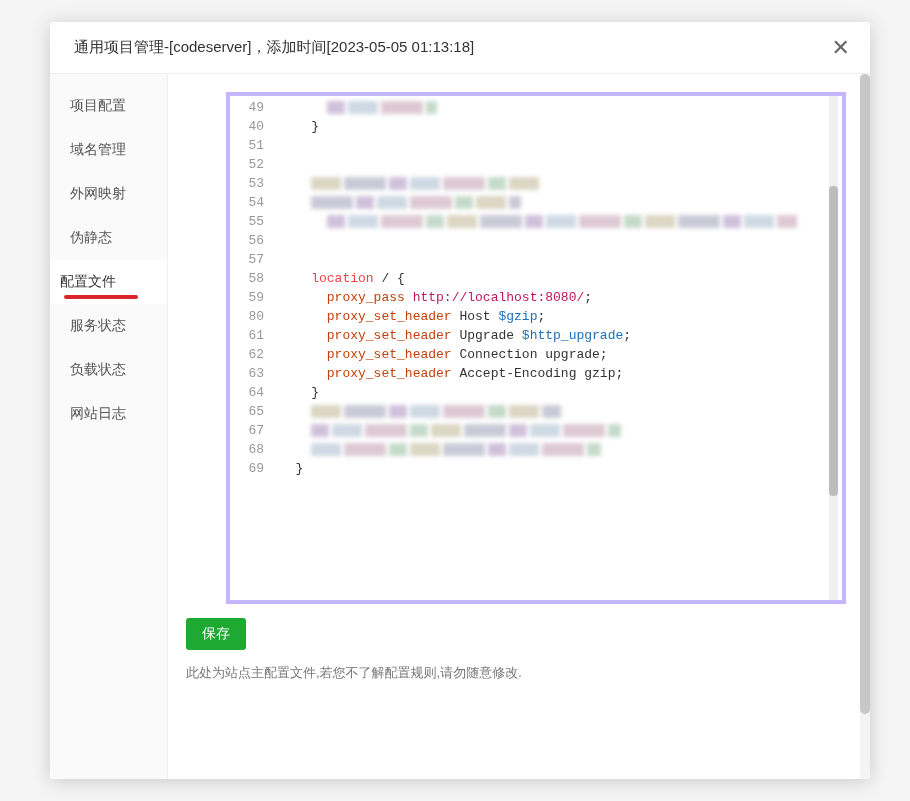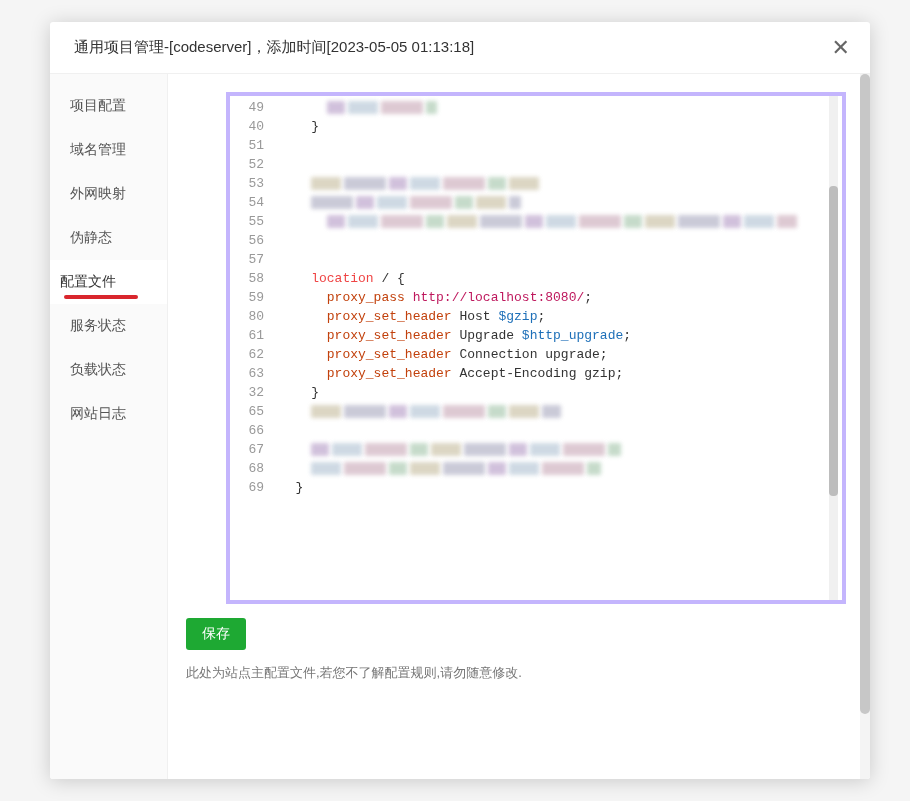--- a/index.html
+++ b/index.html
@@ -205,23 +205,22 @@
             <div class="line"><div class="gutter">54</div><div class="code">    <span class="blur-block" style="width: 42px; background: rgb(193, 193, 209); margin-right: 3px;"></span><span class="blur-block" style="width: 18px; background: rgb(201, 182, 214); margin-right: 3px;"></span><span class="blur-block" style="width: 30px; background: rgb(198, 211, 223); margin-right: 3px;"></span><span class="blur-block" style="width: 42px; background: rgb(216, 192, 203); margin-right: 3px;"></span><span class="blur-block" style="width: 18px; background: rgb(188, 213, 193); margin-right: 3px;"></span><span class="blur-block" style="width: 30px; background: rgb(214, 207, 185); margin-right: 3px;"></span><span class="blur-block" style="width: 12px; background: rgb(193, 193, 209); margin-right: 3px;"></span></div></div>
             <div class="line"><div class="gutter">55</div><div class="code">      <span class="blur-block" style="width: 18px; background: rgb(201, 182, 214); margin-right: 3px;"></span><span class="blur-block" style="width: 30px; background: rgb(198, 211, 223); margin-right: 3px;"></span><span class="blur-block" style="width: 42px; background: rgb(216, 192, 203); margin-right: 3px;"></span><span class="blur-block" style="width: 18px; background: rgb(188, 213, 193); margin-right: 3px;"></span><span class="blur-block" style="width: 30px; background: rgb(214, 207, 185); margin-right: 3px;"></span><span class="blur-block" style="width: 42px; background: rgb(193, 193, 209); margin-right: 3px;"></span><span class="blur-block" style="width: 18px; background: rgb(201, 182, 214); margin-right: 3px;"></span><span class="blur-block" style="width: 30px; background: rgb(198, 211, 223); margin-right: 3px;"></span><span class="blur-block" style="width: 42px; background: rgb(216, 192, 203); margin-right: 3px;"></span><span class="blur-block" style="width: 18px; background: rgb(188, 213, 193); margin-right: 3px;"></span><span class="blur-block" style="width: 30px; background: rgb(214, 207, 185); margin-right: 3px;"></span><span class="blur-block" style="width: 42px; background: rgb(193, 193, 209); margin-right: 3px;"></span><span class="blur-block" style="width: 18px; background: rgb(201, 182, 214); margin-right: 3px;"></span><span class="blur-block" style="width: 30px; background: rgb(198, 211, 223); margin-right: 3px;"></span><span class="blur-block" style="width: 20px; background: rgb(216, 192, 203); margin-right: 3px;"></span></div></div>
             <div class="line"><div class="gutter">56</div><div class="code"></div></div>
             <div class="line"><div class="gutter">57</div><div class="code"></div></div>
             <div class="line"><div class="gutter">58</div><div class="code">    <span class="tok-key">location</span><span> / {</span></div></div>
             <div class="line"><div class="gutter">59</div><div class="code">      <span class="tok-ident">proxy_pass</span><span> </span><span class="tok-url">http://localhost:8080/</span><span>;</span></div></div>
             <div class="line"><div class="gutter">80</div><div class="code">      <span class="tok-ident">proxy_set_header</span><span> Host </span><span class="tok-var">$gzip</span><span>;</span></div></div>
             <div class="line"><div class="gutter">61</div><div class="code">      <span class="tok-ident">proxy_set_header</span><span> Upgrade </span><span class="tok-var">$http_upgrade</span><span>;</span></div></div>
             <div class="line"><div class="gutter">62</div><div class="code">      <span class="tok-ident">proxy_set_header</span><span> Connection upgrade;</span></div></div>
             <div class="line"><div class="gutter">63</div><div class="code">      <span class="tok-ident">proxy_set_header</span><span> Accept-Encoding gzip;</span></div></div>
-            <div class="line"><div class="gutter">32</div><div class="code">    }</div></div>
+            <div class="line"><div class="gutter">64</div><div class="code">    }</div></div>
             <div class="line"><div class="gutter">65</div><div class="code">    <span class="blur-block" style="width: 30px; background: rgb(214, 207, 185); margin-right: 3px;"></span><span class="blur-block" style="width: 42px; background: rgb(193, 193, 209); margin-right: 3px;"></span><span class="blur-block" style="width: 18px; background: rgb(201, 182, 214); margin-right: 3px;"></span><span class="blur-block" style="width: 30px; background: rgb(198, 211, 223); margin-right: 3px;"></span><span class="blur-block" style="width: 42px; background: rgb(216, 192, 203); margin-right: 3px;"></span><span class="blur-block" style="width: 18px; background: rgb(188, 213, 193); margin-right: 3px;"></span><span class="blur-block" style="width: 30px; background: rgb(214, 207, 185); margin-right: 3px;"></span><span class="blur-block" style="width: 19px; background: rgb(193, 193, 209); margin-right: 3px;"></span></div></div>
-            <div class="line"><div class="gutter">66</div><div class="code"></div></div>
             <div class="line"><div class="gutter">67</div><div class="code">    <span class="blur-block" style="width: 18px; background: rgb(201, 182, 214); margin-right: 3px;"></span><span class="blur-block" style="width: 30px; background: rgb(198, 211, 223); margin-right: 3px;"></span><span class="blur-block" style="width: 42px; background: rgb(216, 192, 203); margin-right: 3px;"></span><span class="blur-block" style="width: 18px; background: rgb(188, 213, 193); margin-right: 3px;"></span><span class="blur-block" style="width: 30px; background: rgb(214, 207, 185); margin-right: 3px;"></span><span class="blur-block" style="width: 42px; background: rgb(193, 193, 209); margin-right: 3px;"></span><span class="blur-block" style="width: 18px; background: rgb(201, 182, 214); margin-right: 3px;"></span><span class="blur-block" style="width: 30px; background: rgb(198, 211, 223); margin-right: 3px;"></span><span class="blur-block" style="width: 42px; background: rgb(216, 192, 203); margin-right: 3px;"></span><span class="blur-block" style="width: 13px; background: rgb(188, 213, 193); margin-right: 3px;"></span></div></div>
             <div class="line"><div class="gutter">68</div><div class="code">    <span class="blur-block" style="width: 30px; background: rgb(198, 211, 223); margin-right: 3px;"></span><span class="blur-block" style="width: 42px; background: rgb(216, 192, 203); margin-right: 3px;"></span><span class="blur-block" style="width: 18px; background: rgb(188, 213, 193); margin-right: 3px;"></span><span class="blur-block" style="width: 30px; background: rgb(214, 207, 185); margin-right: 3px;"></span><span class="blur-block" style="width: 42px; background: rgb(193, 193, 209); margin-right: 3px;"></span><span class="blur-block" style="width: 18px; background: rgb(201, 182, 214); margin-right: 3px;"></span><span class="blur-block" style="width: 30px; background: rgb(198, 211, 223); margin-right: 3px;"></span><span class="blur-block" style="width: 42px; background: rgb(216, 192, 203); margin-right: 3px;"></span><span class="blur-block" style="width: 14px; background: rgb(188, 213, 193); margin-right: 3px;"></span></div></div>
             <div class="line"><div class="gutter">69</div><div class="code">  }</div></div>
           </div>
         <div class="editor-scroll">
           <div class="editor-scroll-thumb"></div>
         </div>
       </div>
       <button class="btn-save">保存</button>
       <div class="note">此处为站点主配置文件,若您不了解配置规则,请勿随意修改.</div>

